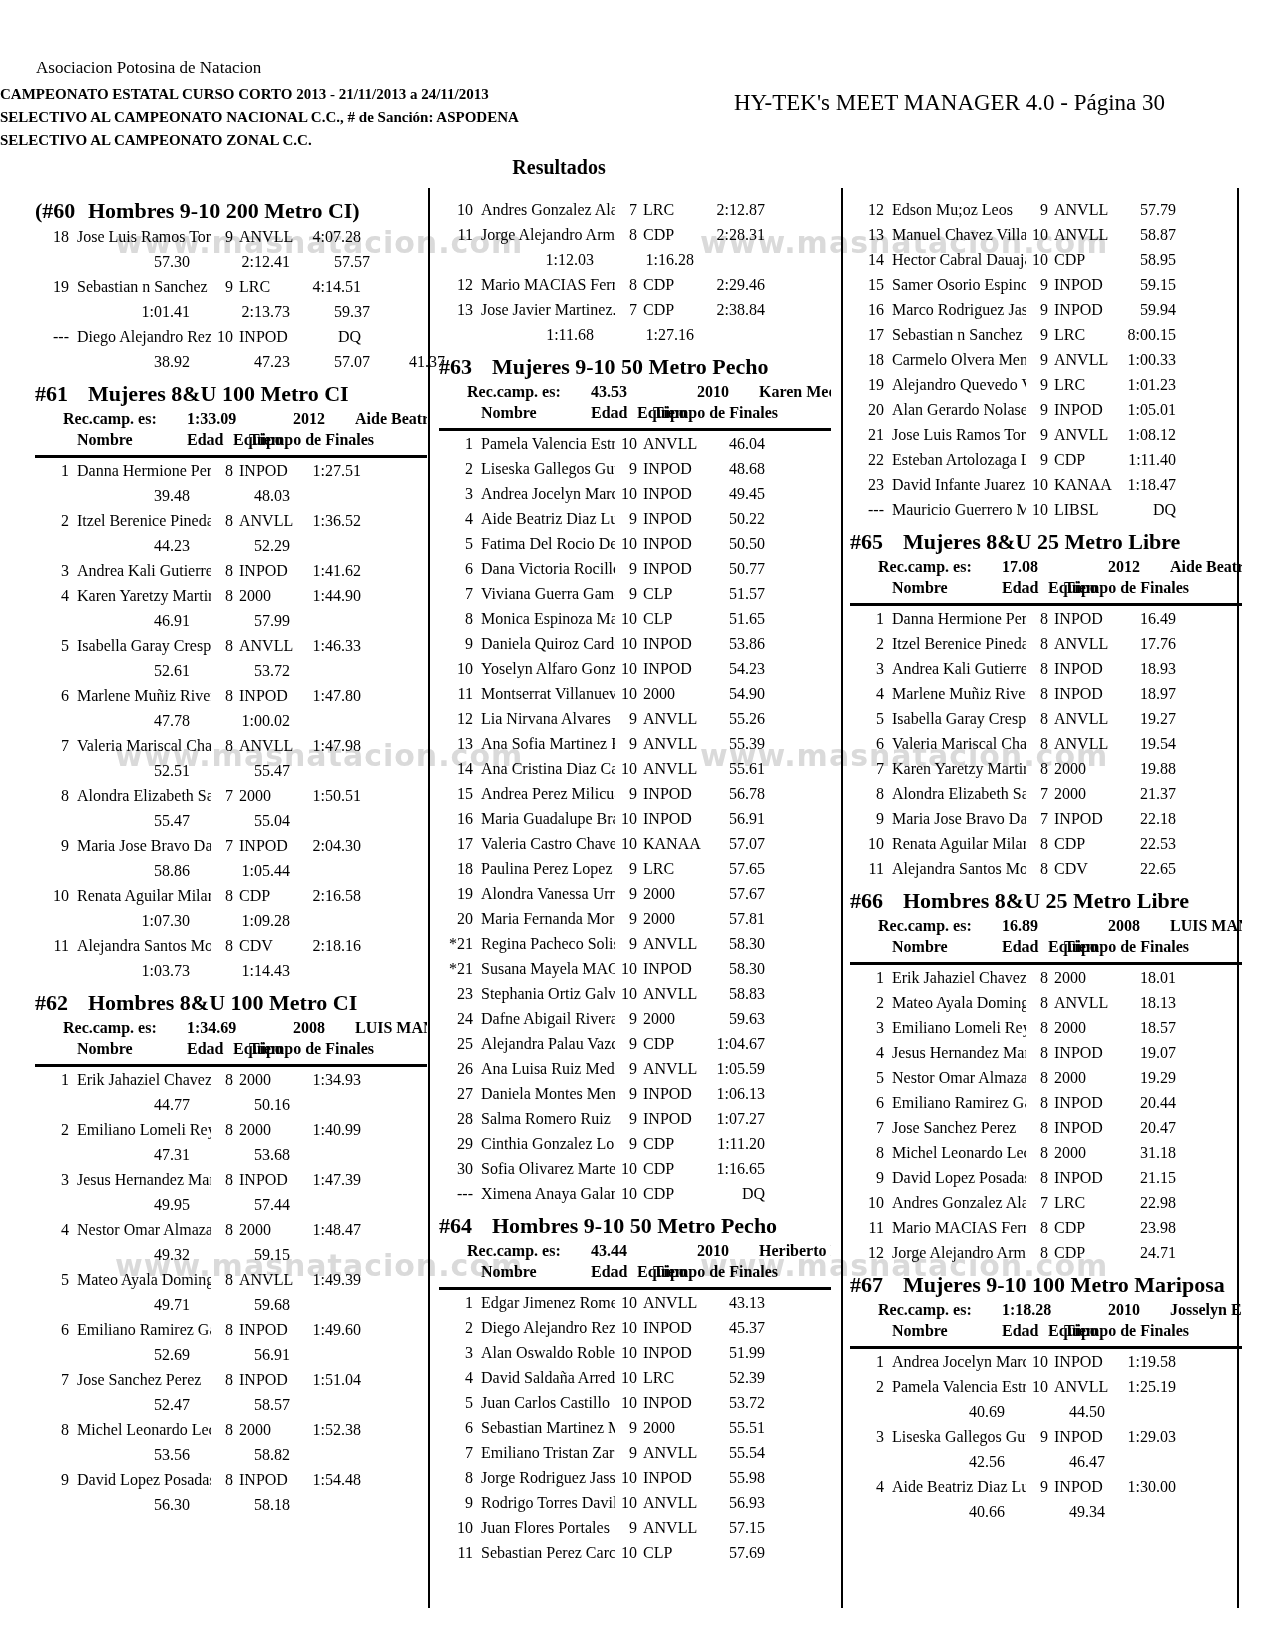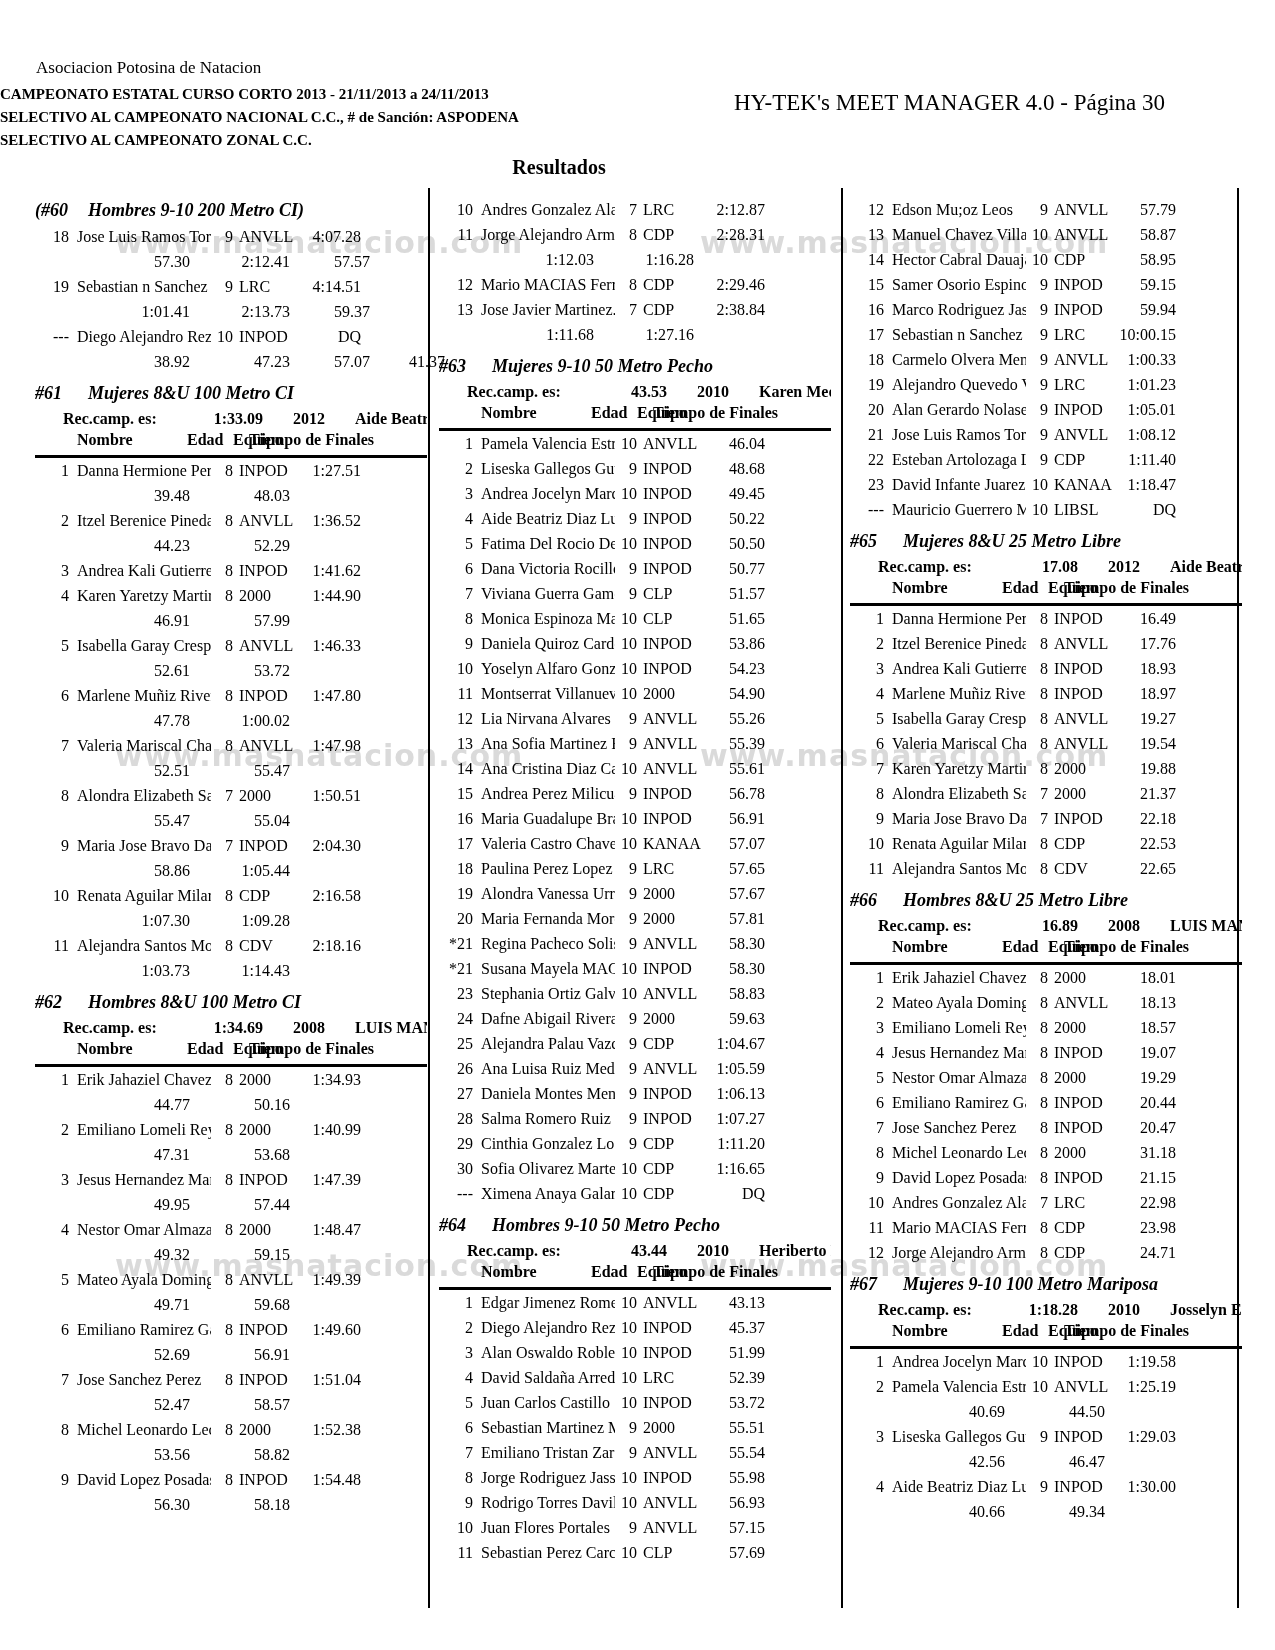--- a/index.html
+++ b/index.html
@@ -9,25 +9,25 @@
   .hdr-right{position:absolute;right:110px;top:58px;font-size:23px;margin-top:32px;}
   .title{position:absolute;left:0;width:1275px;text-align:left;font-weight:bold;font-size:15px;white-space:nowrap;}
   .t1{top:86px;}.t2{top:109px;}.t3{top:132px;}
   .res-title{position:absolute;left:0;top:156px;width:1118px;text-align:center;font-weight:bold;font-size:20px;}
   .wm{position:absolute;color:#dadada;font-family:"DejaVu Sans",sans-serif;font-weight:bold;
       font-size:30px;letter-spacing:1px;z-index:1;user-select:none;}
   .divider{position:absolute;top:188px;height:1420px;width:2px;background:#000;z-index:3;}
   .col{position:absolute;top:197px;width:392px;z-index:2;}
   .block{margin-top:0;}
   .block.event{margin-top:6px;}
-  .evt-title{font-weight:bold;font-size:18px;line-height:27px;white-space:nowrap;font-style:italic;}
+  .evt-title{font-weight:bold;font-size:22px;line-height:27px;white-space:nowrap;}
   .evt-num{display:inline-block;width:53px;}
   .record{display:flex;font-weight:bold;line-height:24px;white-space:nowrap;}
   .rec-label{margin-left:28px;width:124px;flex:none;}
-  .rec-time{width:76px;text-align:right;flex:none;}
+  .rec-time{width:76px;text-align:left;flex:none;}
   .rec-year{width:92px;text-align:center;flex:none;}
   .rec-holder{flex:1;overflow:hidden;}
   .cols-header{position:relative;height:24px;font-weight:bold;border-bottom:3px solid #000;}
   .cols-header span{position:absolute;top:0;white-space:nowrap;}
   .h-nombre{left:42px;}
   .h-edad{left:152px;}
   .h-equipo{left:198px;}
   .h-tiempo{left:214px;}
   .r{display:flex;line-height:25px;white-space:nowrap;}
   .c-place{width:34px;text-align:right;flex:none;}
@@ -748,21 +748,21 @@
           <span class="c-name">Marco Rodriguez Jas</span>
           <span class="c-age">9</span>
           <span class="c-team">INPOD</span>
           <span class="c-time">59.94</span>
         </div>
         <div class="r">
           <span class="c-place">17</span>
           <span class="c-name">Sebastian n Sanchez</span>
           <span class="c-age">9</span>
           <span class="c-team">LRC</span>
-          <span class="c-time">10:00.15</span>
+          <span class="c-time">8:00.15</span>
         </div>
         <div class="r">
           <span class="c-place">18</span>
           <span class="c-name">Carmelo Olvera Men</span>
           <span class="c-age">9</span>
           <span class="c-team">ANVLL</span>
           <span class="c-time">1:00.33</span>
         </div>
         <div class="r">
           <span class="c-place">19</span>

